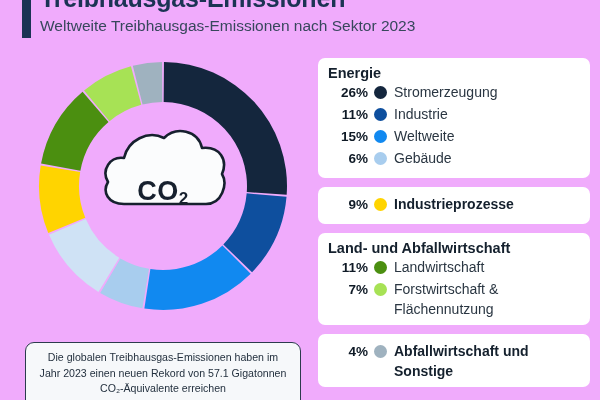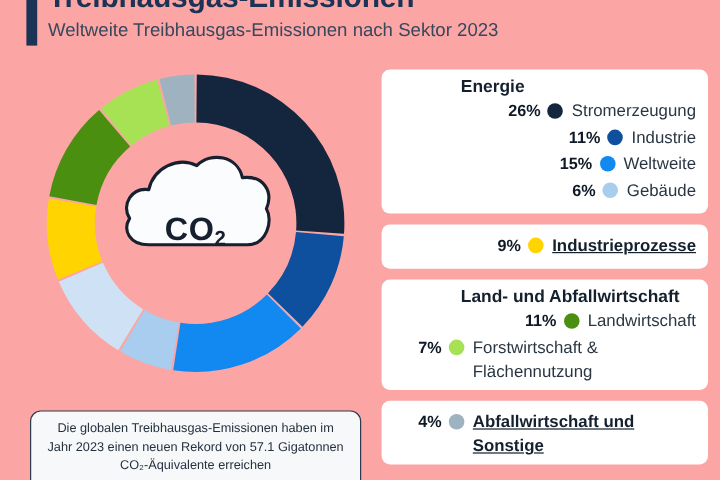--- a/index.html
+++ b/index.html
@@ -10,21 +10,21 @@
     height: 400px;
     overflow: hidden;
     background: #eef1f5;
     font-family: "Liberation Sans", sans-serif;
   }
 
   #page {
     position: relative;
     width: 600px;
     height: 400px;
-    background: #fca5a5;
+    background: #f0abfc;
   }
 
   
   #header {
     position: absolute;
     left: 0; top: -12px;
     width: 600px;
     height: 62px;
   }
   #accent-bar {
@@ -112,29 +112,27 @@
   .legend-card {
     background: #ffffff;
     border-radius: 7px;
     padding: 7px 10px 8px 10px;
     margin-bottom: 9px;
   }
   .group-title {
     font-size: 14.5px;
     font-weight: bold;
     color: #14202d;
-    margin-left: 56px;
     margin-bottom: 1px;
     white-space: nowrap;
   }
   .legend-row {
     display: flex;
     align-items: flex-start;
     height: 22px;
-    justify-content: flex-end;
   }
   .legend-row.tall { height: 38px; }
   .pct {
     width: 40px;
     flex: 0 0 40px;
     text-align: right;
     font-size: 13.5px;
     font-weight: bold;
     color: #0f1a26;
     line-height: 21px;
@@ -146,21 +144,20 @@
     margin: 4px 7px 0 6px;
   }
   .lname {
     font-size: 14px;
     color: #2a3642;
     line-height: 20px;
   }
   .lname.bold {
     font-weight: bold;
     color: #14202d;
-    text-decoration: underline;
   }
 </style>
 </head>
 <body>
 
 <div id="page">
 
   <div id="header">
     <div id="accent-bar"></div>
     <div id="title">Treibhausgas-Emissionen</div>

